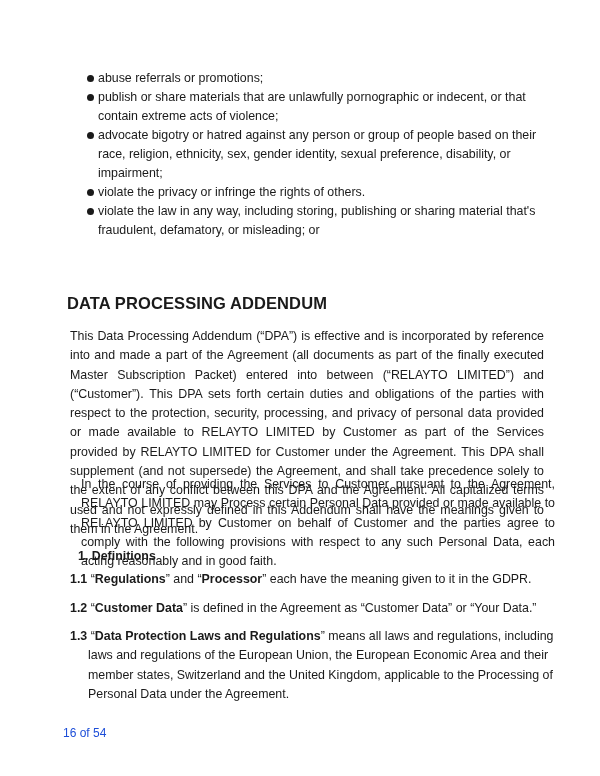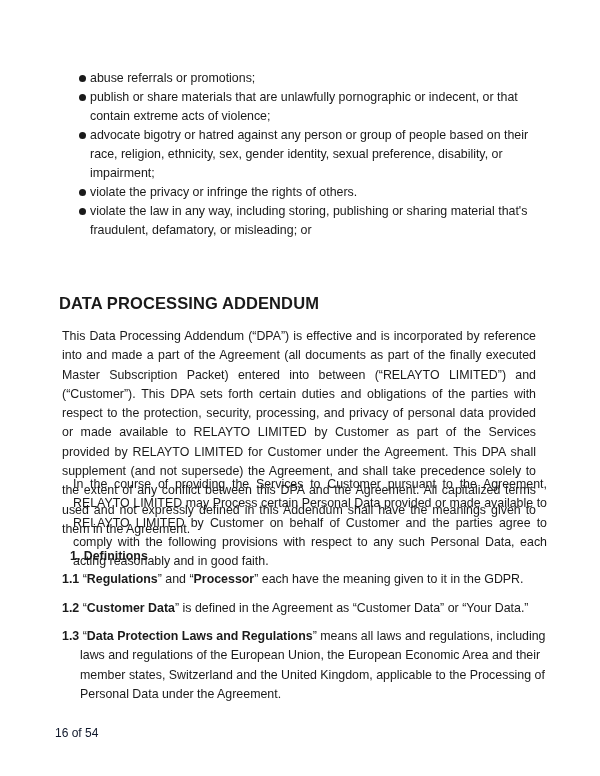--- a/index.html
+++ b/index.html
@@ -1,36 +1,36 @@
 <!DOCTYPE html>
 <html><head>
 <meta charset="utf-8">
 <style>
   html, body { margin: 0; padding: 0; background: #ffffff; }
   body { width: 600px; height: 776px; position: relative; overflow: hidden;
          font-family: "Liberation Sans", sans-serif; color: #1a1a1a; }
-  .page { position: absolute; left: 0; top: 0; width: 500px; height: 776px; }
+  .page { position: absolute; left: 8px; top: 0; width: 500px; height: 776px; }
   .bullets { position: absolute; left: 79px; top: 69px; width: 460px; margin: 0; padding: 0; list-style: none;
              font-size: 12.4px; line-height: 19px; }
   .bullets li { position: relative; padding-left: 11px; }
   .bullets li::before { content: ""; position: absolute; left: 0; top: 6px; width: 7px; height: 7px;
                         border-radius: 50%; background: #1a1a1a; }
   .heading { position: absolute; left: 59px; top: 294px; font-size: 16.5px; font-weight: bold;
              letter-spacing: 0.1px; margin: 0; }
   .para { position: absolute; left: 62px; width: 474px; margin: 0; font-size: 12.4px; line-height: 19.3px;
           text-align: justify; }
   .p1 { top: 327px; }
   .p2 { top: 475px; margin-left: 11px; }
   .sec { position: absolute; left: 62px; margin: 8px; font-size: 12.4px; font-weight: bold; top: 541px; }
   .def { position: absolute; left: 62px; width: 478px; margin: 0; font-size: 12.4px; line-height: 19.3px; }
   .def b { font-weight: bold; }
   .d11 { top: 570px; }
   .d12 { top: 599px; }
   .d13 { top: 627px; padding-left: 18px; text-indent: -18px; }
-  .pagenum { position: absolute; left: 55px; top: 726px; font-size: 12px; color: #0f172a; }
+  .pagenum { position: absolute; left: 55px; top: 726px; font-size: 12px; color: #1d4ed8; }
 </style>
 </head>
 <body>
 
 <div class="page">
 
   <ul class="bullets">
     <li>abuse referrals or promotions;</li>
     <li>publish or share materials that are unlawfully pornographic or indecent, or that contain extreme acts of violence;</li>
     <li>advocate bigotry or hatred against any person or group of people based on their race, religion, ethnicity, sex, gender identity, sexual preference, disability, or impairment;</li>

